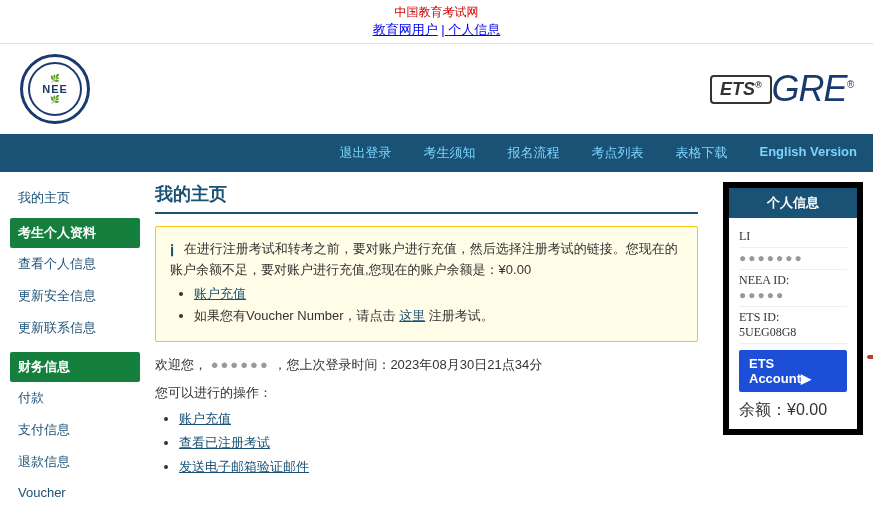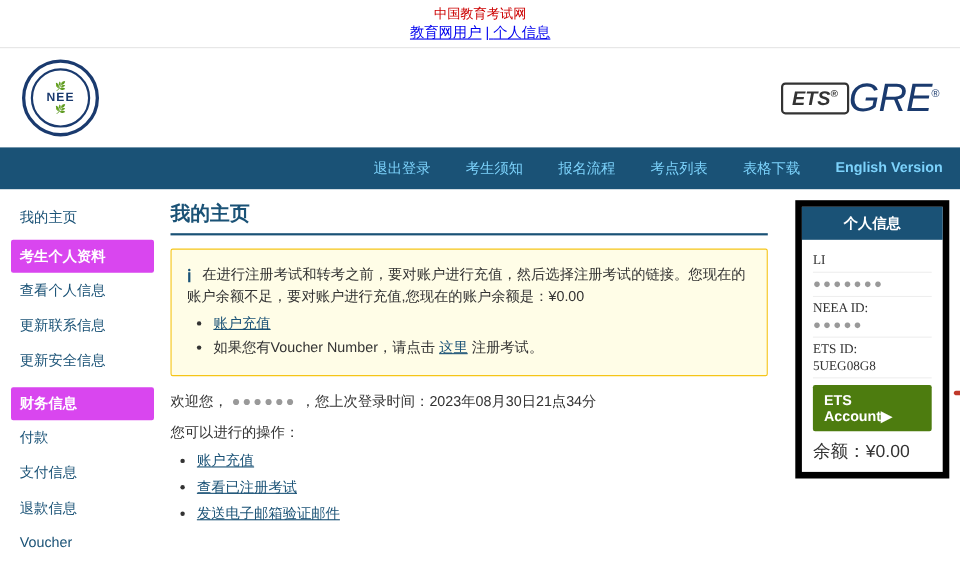--- a/index.html
+++ b/index.html
@@ -26,21 +26,21 @@
     .nav-bar { background: #1a5276; padding: 0; display: flex; justify-content: flex-end; align-items: stretch; }
     .nav-bar a { color: #7dd3fc; text-decoration: none; padding: 10px 16px; font-size: 13px; display: block; white-space: nowrap; }
     .nav-bar a.english { font-weight: bold; }
 
     
     .main-layout { display: flex; padding: 10px 0; }
 
     
     .sidebar { width: 140px; min-width: 140px; padding: 0 0 0 10px; }
     .sidebar-item { padding: 7px 8px; color: #1a5276; font-size: 13px; cursor: pointer; }
-    .sidebar-section-header { background: #d946ef; color: #fff; padding: 6px 8px; font-size: 13px; font-weight: bold; margin-top: 4px; border-radius: 2px; }
+    .sidebar-section-header { background: #15803d; color: #fff; padding: 6px 8px; font-size: 13px; font-weight: bold; margin-top: 4px; border-radius: 2px; }
 
     
     .content { flex: 1; padding: 0 15px; }
     .page-title { font-size: 18px; color: #1a5276; font-weight: bold; border-bottom: 2px solid #1a5276; padding-bottom: 6px; margin-bottom: 12px; }
 
     
     .info-box { background: #fffde7; border: 1px solid #f5c518; padding: 12px 14px; margin-bottom: 14px; border-radius: 2px; font-size: 13px; color: #333; }
     .info-box .info-icon { color: #1a5276; font-weight: bold; font-size: 16px; margin-right: 6px; vertical-align: middle; }
     .info-box ul { margin: 6px 0 0 24px; }
     .info-box ul li { margin-bottom: 4px; }
@@ -53,21 +53,21 @@
     .ops-list li { margin-bottom: 6px; }
     .ops-list li a { color: #1a5276; text-decoration: underline; }
 
     
     .right-panel { width: 160px; min-width: 160px; padding: 0 10px; }
     .personal-info-box { border: 6px solid #000000; }
     .personal-info-header { background: #1a5276; color: #fff; padding: 6px 10px; font-size: 13px; font-weight: bold; text-align: center; }
     .personal-info-body { padding: 8px 10px; font-size: 12px; }
     .info-row { padding: 3px 0; color: #333; border-bottom: 1px solid #eee; font-family: Liberation Serif, serif; }
     .info-row:last-child { border-bottom: none; }
-    .ets-account-btn { background: #4d7c0f; color: #fff; border: none; padding: 6px 10px; font-size: 13px; font-weight: bold; cursor: pointer; width: 100%; margin-top: 6px; margin-bottom: 4px; text-align: left; display: flex; align-items: center; justify-content: space-between; border-radius: 2px; }
+    .ets-account-btn { background: #1d4ed8; color: #fff; border: none; padding: 6px 10px; font-size: 13px; font-weight: bold; cursor: pointer; width: 100%; margin-top: 6px; margin-bottom: 4px; text-align: left; display: flex; align-items: center; justify-content: space-between; border-radius: 2px; }
     .balance-row { font-size: 16px; color: #333; padding-top: 4px; }
 
     .masked { color: #999; letter-spacing: 2px; }
   </style>
 </head>
 <body>
 
 <div class="top-bar">
   <span class="top-bar-left">中国教育考试网</span>
   <div>
@@ -104,22 +104,22 @@
   <a href="#">表格下载</a>
   <a href="#" class="english">English Version</a>
 </div>
 
 <div class="main-layout">
 
   <div class="sidebar">
     <div class="sidebar-item">我的主页</div>
     <div class="sidebar-section-header">考生个人资料</div>
     <div class="sidebar-item">查看个人信息</div>
+    <div class="sidebar-item">更新安全信息</div>
     <div class="sidebar-item">更新联系信息</div>
-    <div class="sidebar-item">更新安全信息</div>
     <div class="sidebar-section-header" style="margin-top:8px;">财务信息</div>
     <div class="sidebar-item">付款</div>
     <div class="sidebar-item">支付信息</div>
     <div class="sidebar-item">退款信息</div>
     <div class="sidebar-item">Voucher</div>
   </div>
 
   <div class="content">
     <div class="page-title">我的主页</div>
 

